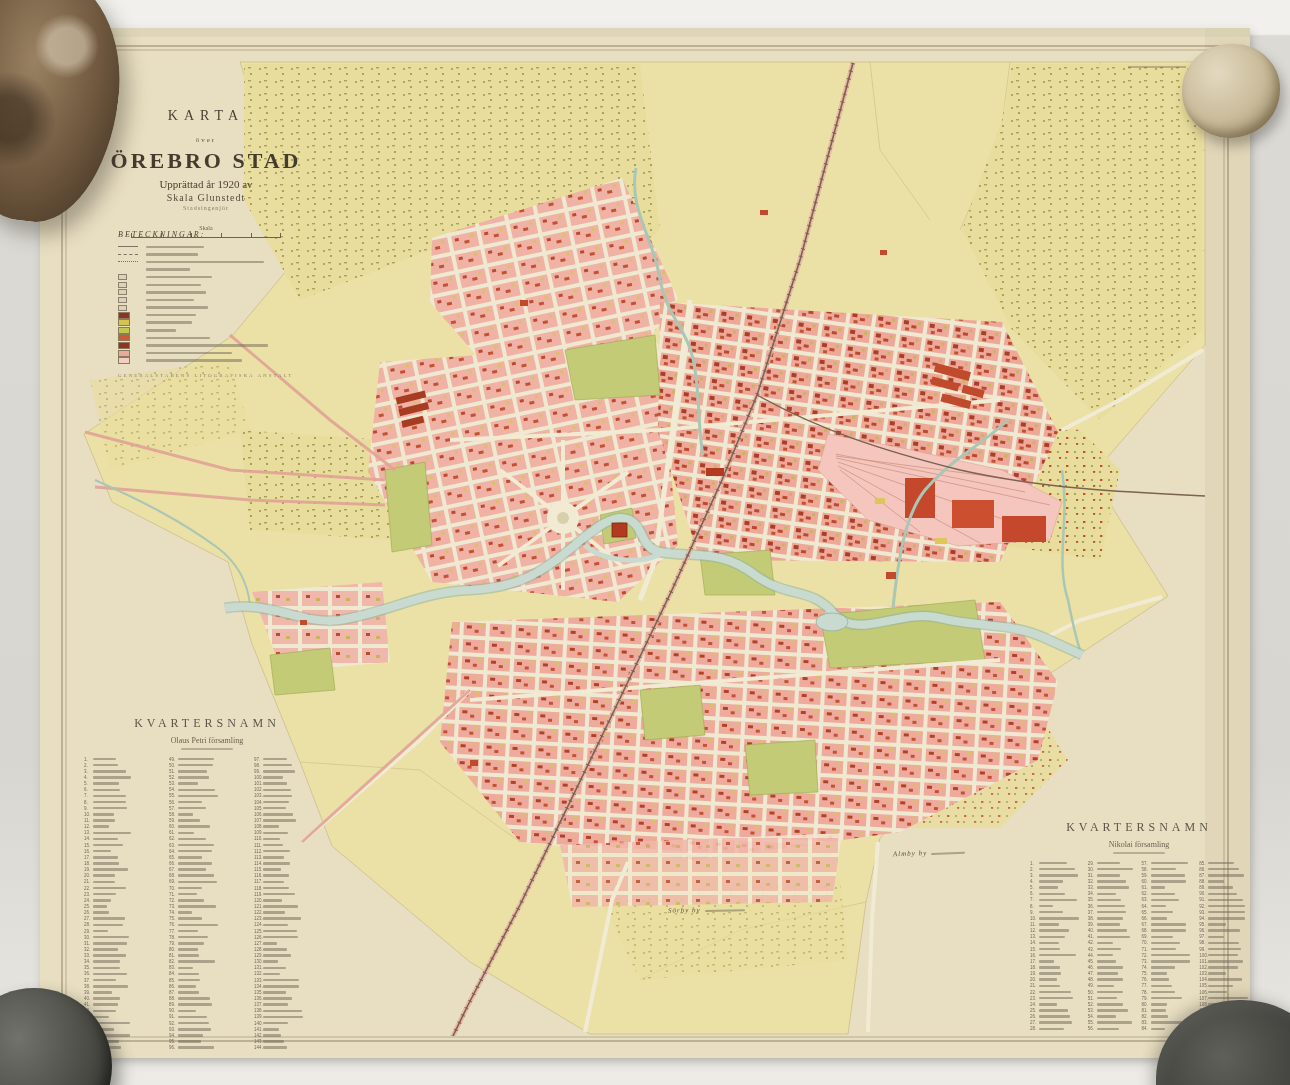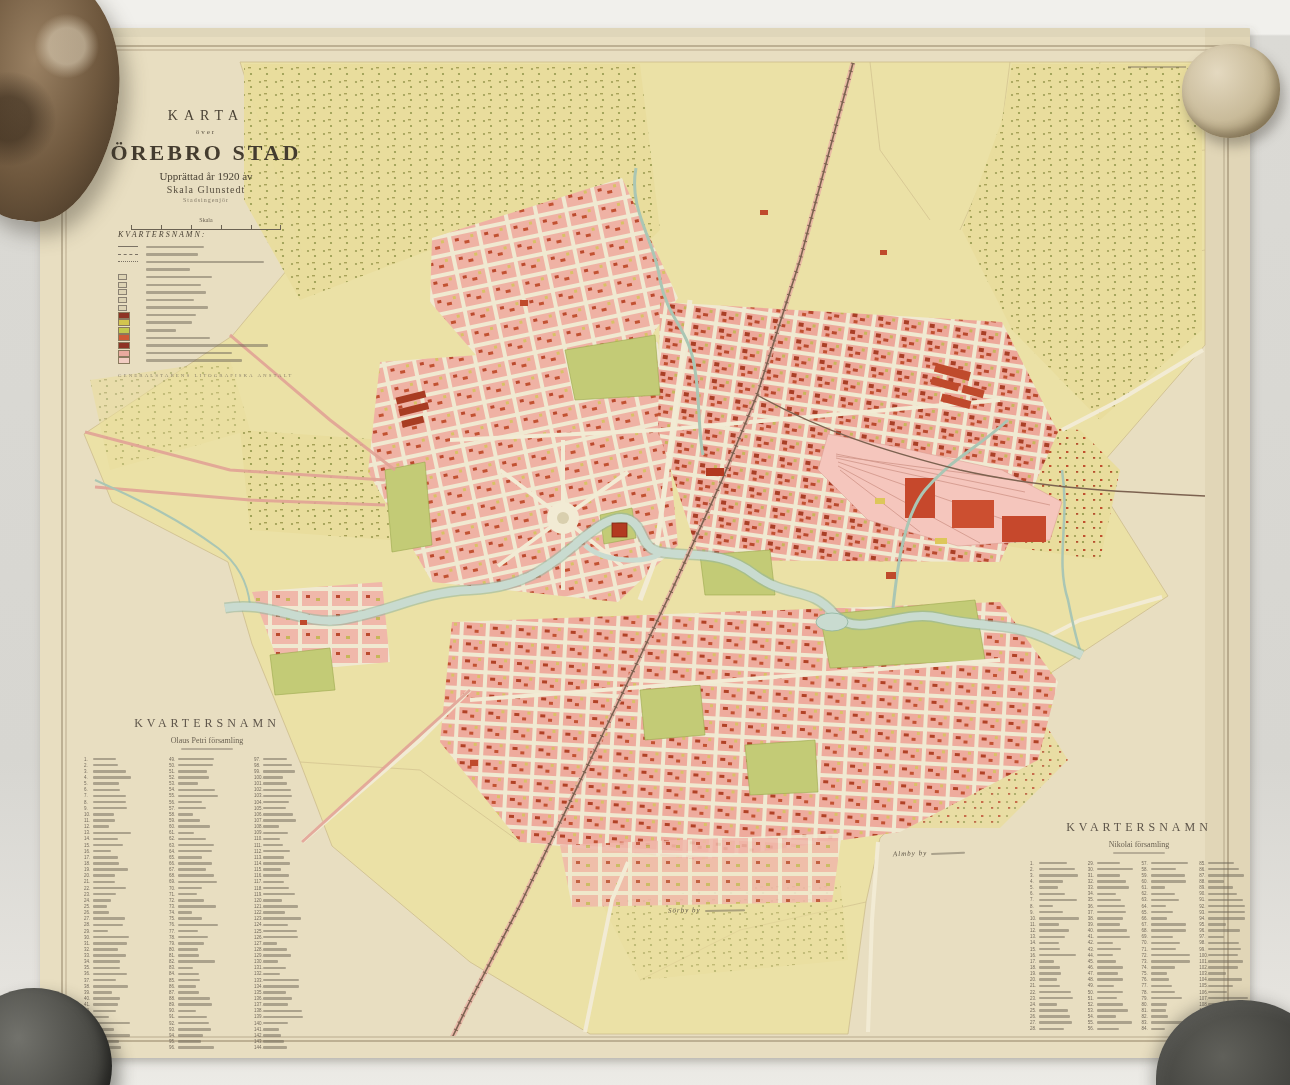--- a/index.html
+++ b/index.html
@@ -6,21 +6,21 @@
   body{
     width:1290px;height:1085px;position:relative;overflow:hidden;
     background:linear-gradient(to bottom,#f1f0ec 0,#f1f0ec 34px,#dbdad5 36px,#d7d6d1 70%,#e6e4df 93%,#ecebe6 100%);
     font-family:"Liberation Serif","DejaVu Serif",serif;color:#4b4336;
   }
   #map-svg{position:absolute;left:0;top:0;z-index:1;}
   .overlay{position:absolute;z-index:2;}
   
   #title-block{left:100px;top:108px;width:212px;text-align:center;}
   .t-karta{font-size:14px;letter-spacing:6px;color:#4b4336;}
-  .t-over{font-size:7px;letter-spacing:2px;margin-top:4px;color:#5a5142;}
+  .t-over{font-size:7px;letter-spacing:2px;margin-top:12px;color:#5a5142;}
   .t-city{font-size:22px;letter-spacing:3px;font-weight:bold;color:#443c2f;margin-top:4px;}
   .t-l4{font-size:11px;margin-top:4px;color:#4b4336;}
   .t-l5{font-size:10px;letter-spacing:1px;margin-top:2px;color:#554c3d;}
   .t-l6{font-size:6px;letter-spacing:1px;margin-top:2px;color:#6b6253;opacity:.8;}
   .t-scale{font-size:6px;margin-top:14px;color:#6b6253;}
   .scalebar{margin:2px auto 0;width:150px;height:4px;border-bottom:1px solid #6b6253;position:relative;}
   .scalebar i{position:absolute;bottom:0;width:1px;height:4px;background:#6b6253;}
   
   #legend{left:118px;top:230px;width:240px;}
   .leg-title{font-size:8px;letter-spacing:2px;color:#4b4336;margin-bottom:4px;font-style:italic;}
@@ -278,21 +278,21 @@
     <i style="left:0"></i>
       <i style="left:30px"></i>
       <i style="left:60px"></i>
       <i style="left:90px"></i>
       <i style="left:120px"></i>
       <i style="left:149px"></i>
   </div>
 </div>
 
 <div class="overlay" id="legend">
-  <div class="leg-title">KVARTERSNAMN:</div>
+  <div class="leg-title">BETECKNINGAR:</div>
   <div id="legend-rows">
       <div class="leg-row">
         <span class="leg-sym">
           <span class="ls-line"></span>
         </span>
         <span class="fx" style="width: 58px;"></span>
       </div>
       <div class="leg-row">
         <span class="leg-sym">
           <span class="ls-dash"></span>

